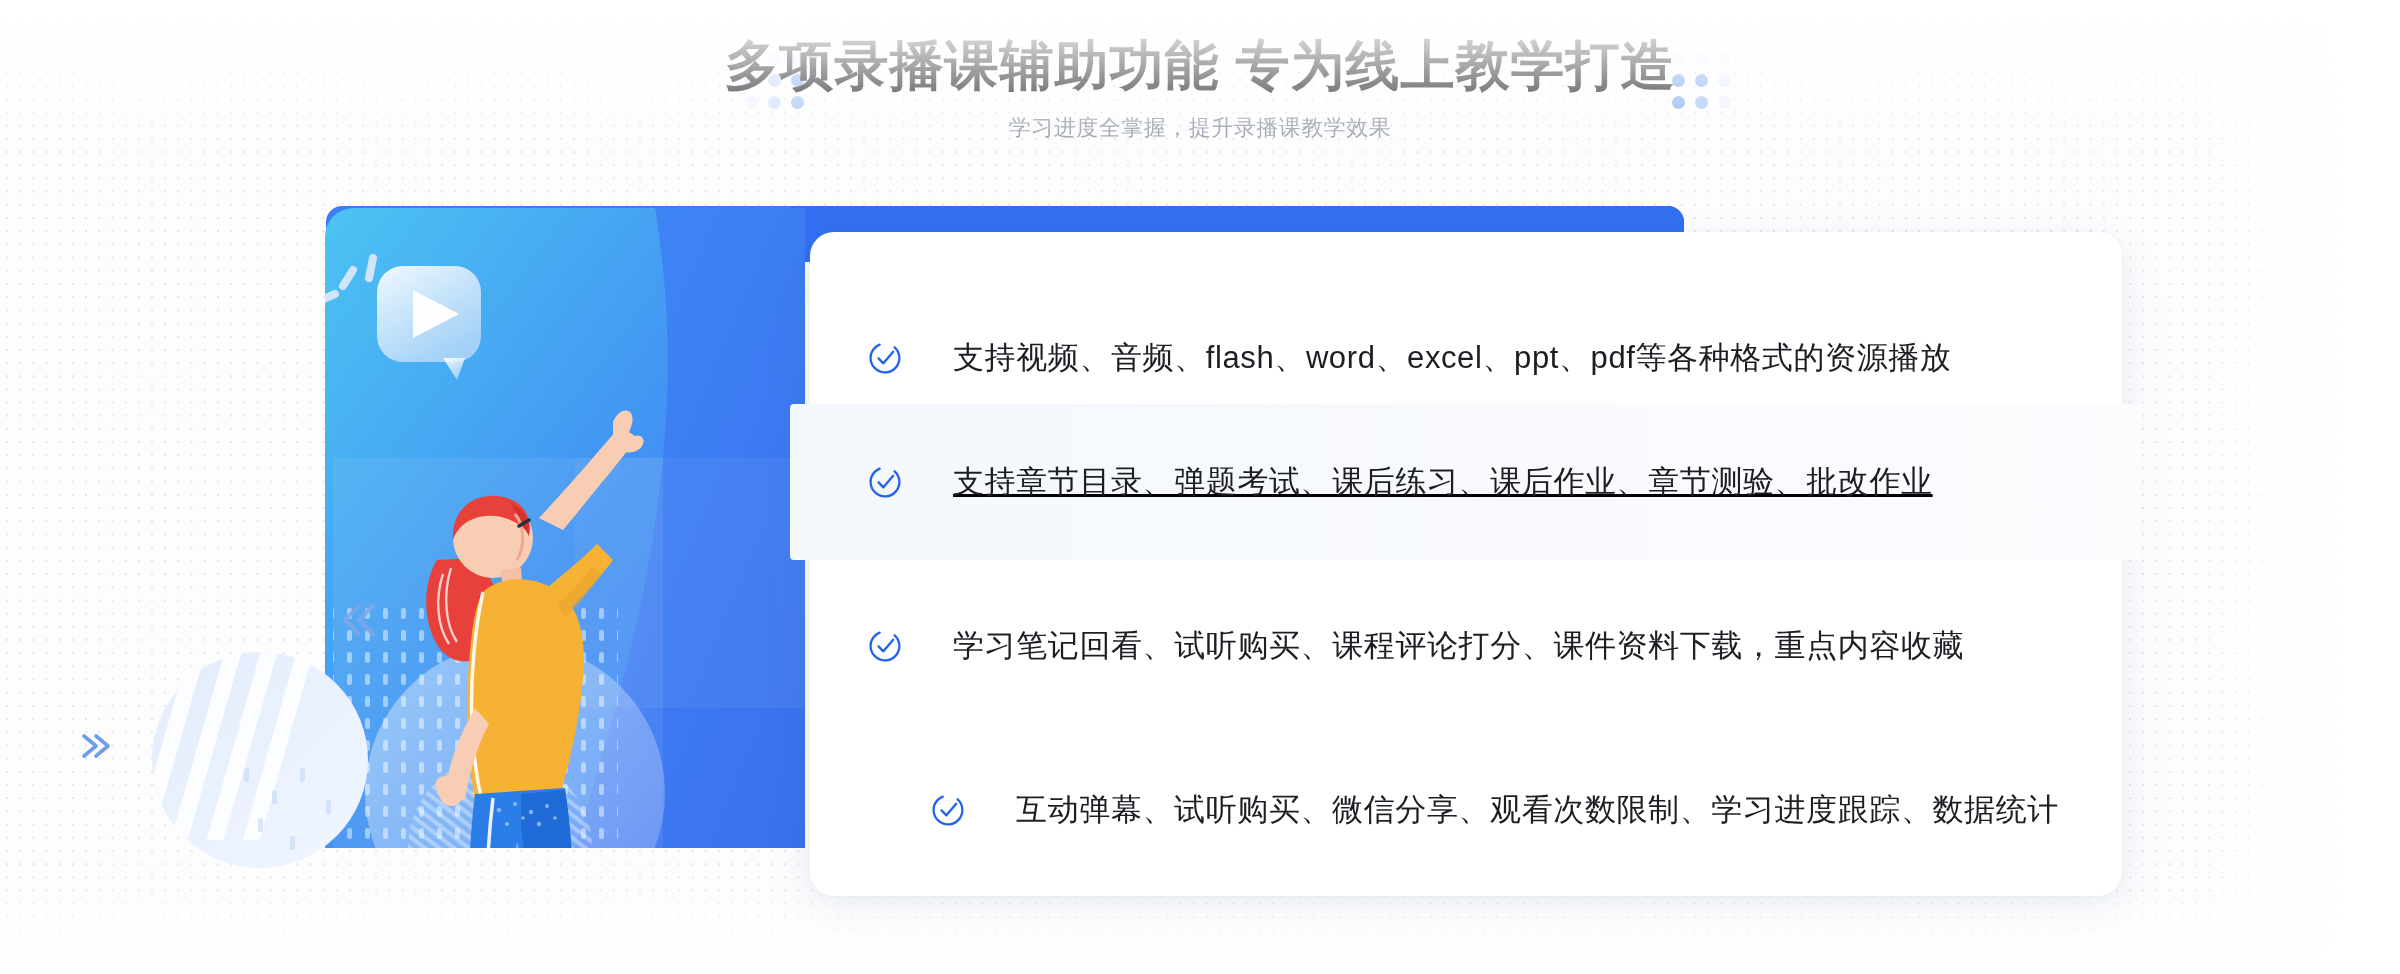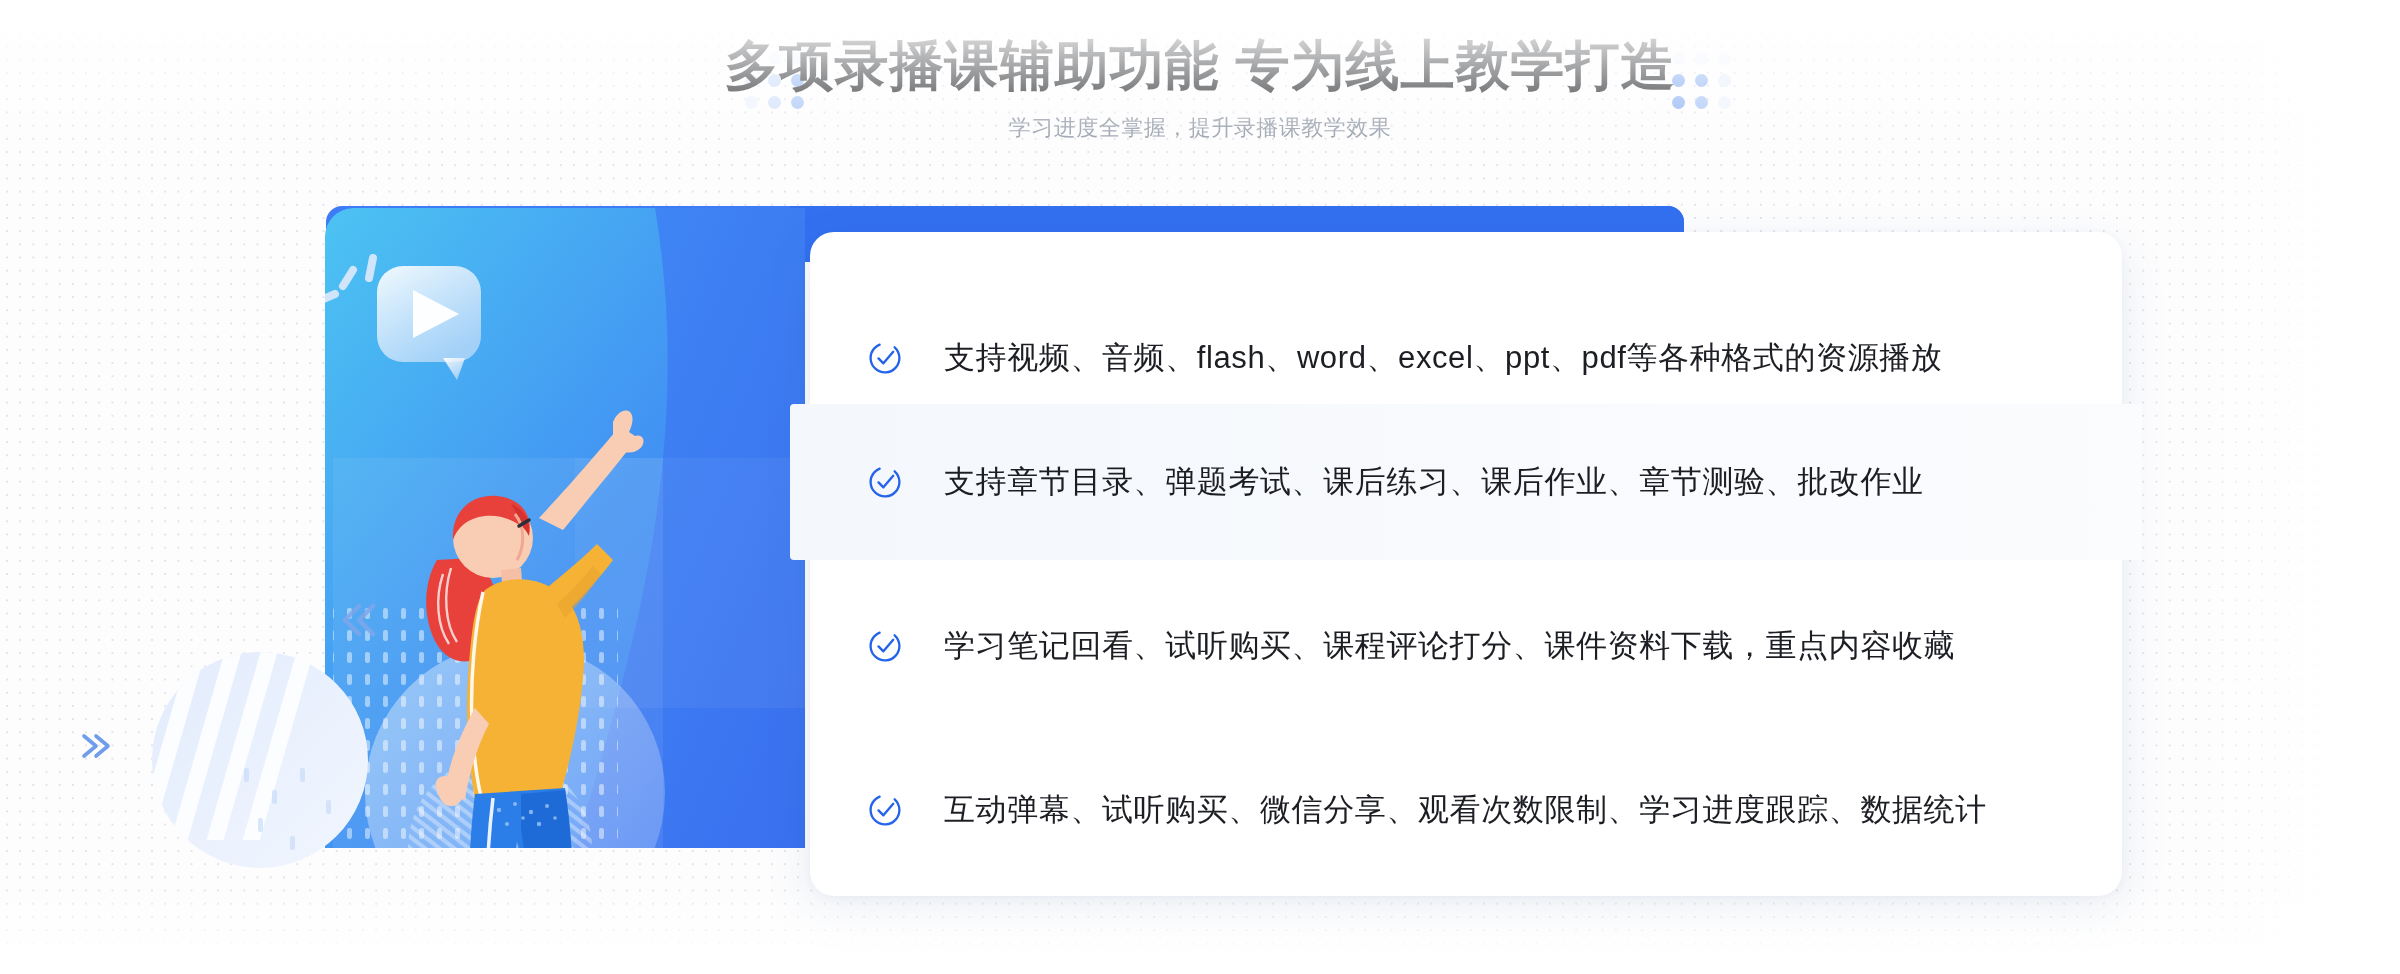--- a/index.html
+++ b/index.html
@@ -116,26 +116,26 @@
   }
 
   .feature-list {
     position:absolute;
     left:810px; top:232px;
     width:1312px; height:664px;
   }
   .feature-row {
     position:absolute;
     left:0; width:1312px; height:156px;
-    display:flex; align-items:center;
+    display:flex; align-items:center;gap:9px;
   }
   .feature-row:nth-child(1) { top:48px;  }
-  .feature-row:nth-child(2) { top:172px; }
+  .feature-row:nth-child(2) { top:172px;text-decoration:underline; }
   .feature-row:nth-child(3) { top:336px; }
-  .feature-row:nth-child(4) { top:500px; }
+  .feature-row:nth-child(4) { top:500px;justify-content:center; }
 
   .check-icon { flex:0 0 auto; margin-left:58px; width:34px; height:34px; }
   .feature-text {
     margin-left:42px;
     font-size:31px;
     color:#1c1e23;
     letter-spacing:.6px;
     white-space:nowrap;
   }
 

